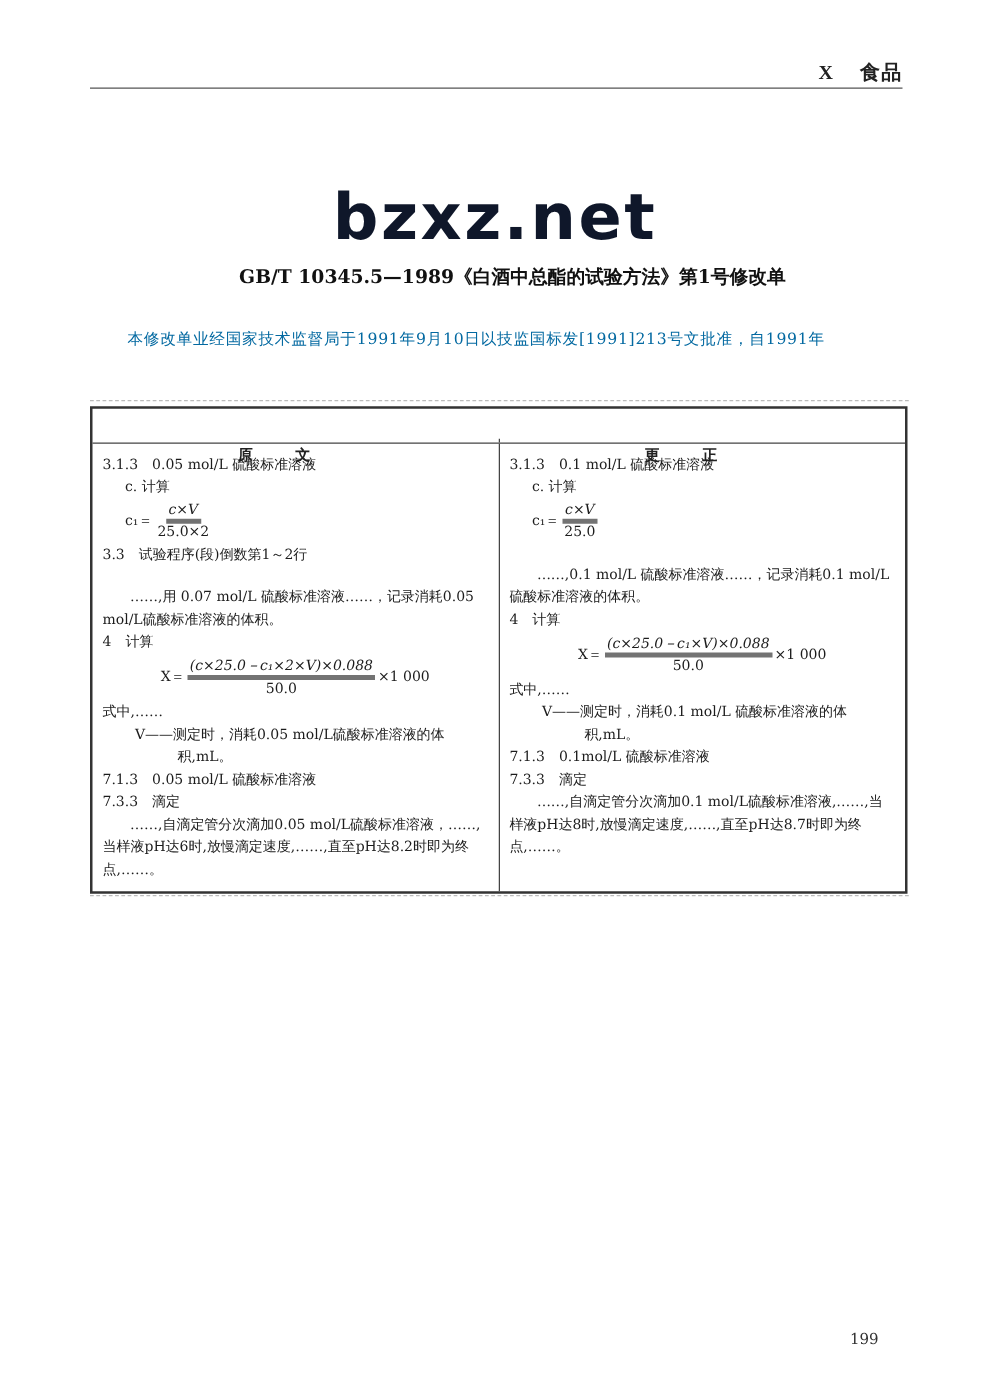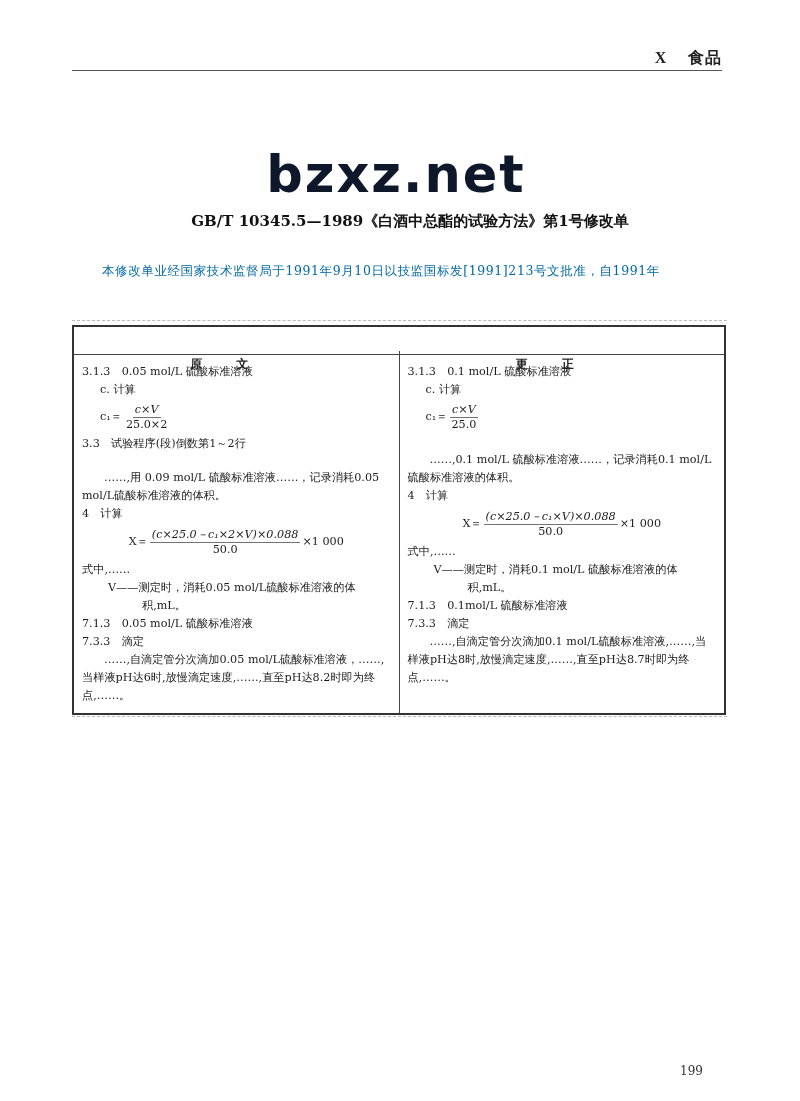--- a/index.html
+++ b/index.html
@@ -52,21 +52,21 @@
   .col { flex: 1; padding: 8px 8px 8px 8px; font-size: 11.2px; color: #1c1c1c; }
   .col + .col { border-left: 1px solid #444; }
   .line { line-height: 18px; height: 18px; white-space: nowrap; }
   .ind1 { padding-left: 18px; }
   .ind2 { padding-left: 26px; }
   .ind3 { padding-left: 60px; }
   .para { text-indent: 22px; line-height: 18px; white-space: normal; }
   .spacer { height: 16px; }
   .formula { display: flex; align-items: center; line-height: 14px; margin: 2px 0; }
   .frac { display: inline-flex; flex-direction: column; align-items: center; margin: 0 2px; }
-  .frac .num { border-bottom: 1px solid #737373; padding: 0 2px; font-style: italic; }
+  .frac .num { border-bottom: 4px solid #737373; padding: 0 2px; font-style: italic; }
   .frac .den { padding: 0 2px; }
   .formula-x { justify-content: center; height: 34px; }
   .formula-c { height: 32px; }
   .rule-below {
     position: absolute; top: 716px; left: 72px; width: 655px; height: 0;
     border-top: 1px dashed #bbb;
   }
   .page-num {
     position: absolute; top: 1064px; left: 680px;
     font-size: 12px; color: #333;
@@ -103,21 +103,21 @@
       <div class="line ind1">c. 计算</div>
       <div class="formula formula-c ind1">
         <span>c₁＝</span>
         <span class="frac">
           <span class="num">c×V</span>
           <span class="den">25.0×2</span>
         </span>
       </div>
       <div class="line">3.3　试验程序(段)倒数第1～2行</div>
       <div class="spacer"></div>
-      <div class="para">……,用 0.09 mol/L 硫酸标准溶液……，记录消耗0.05 mol/L硫酸标准溶液的体积。</div>
+      <div class="para">……,用 0.07 mol/L 硫酸标准溶液……，记录消耗0.05 mol/L硫酸标准溶液的体积。</div>
       <div class="line">4　计算</div>
       <div class="formula formula-x">
         <span>X＝</span>
         <span class="frac">
           <span class="num">(c×25.0－c₁×2×V)×0.088</span>
           <span class="den">50.0</span>
         </span>
         <span>×1 000</span>
       </div>
       <div class="line">式中,……</div>

